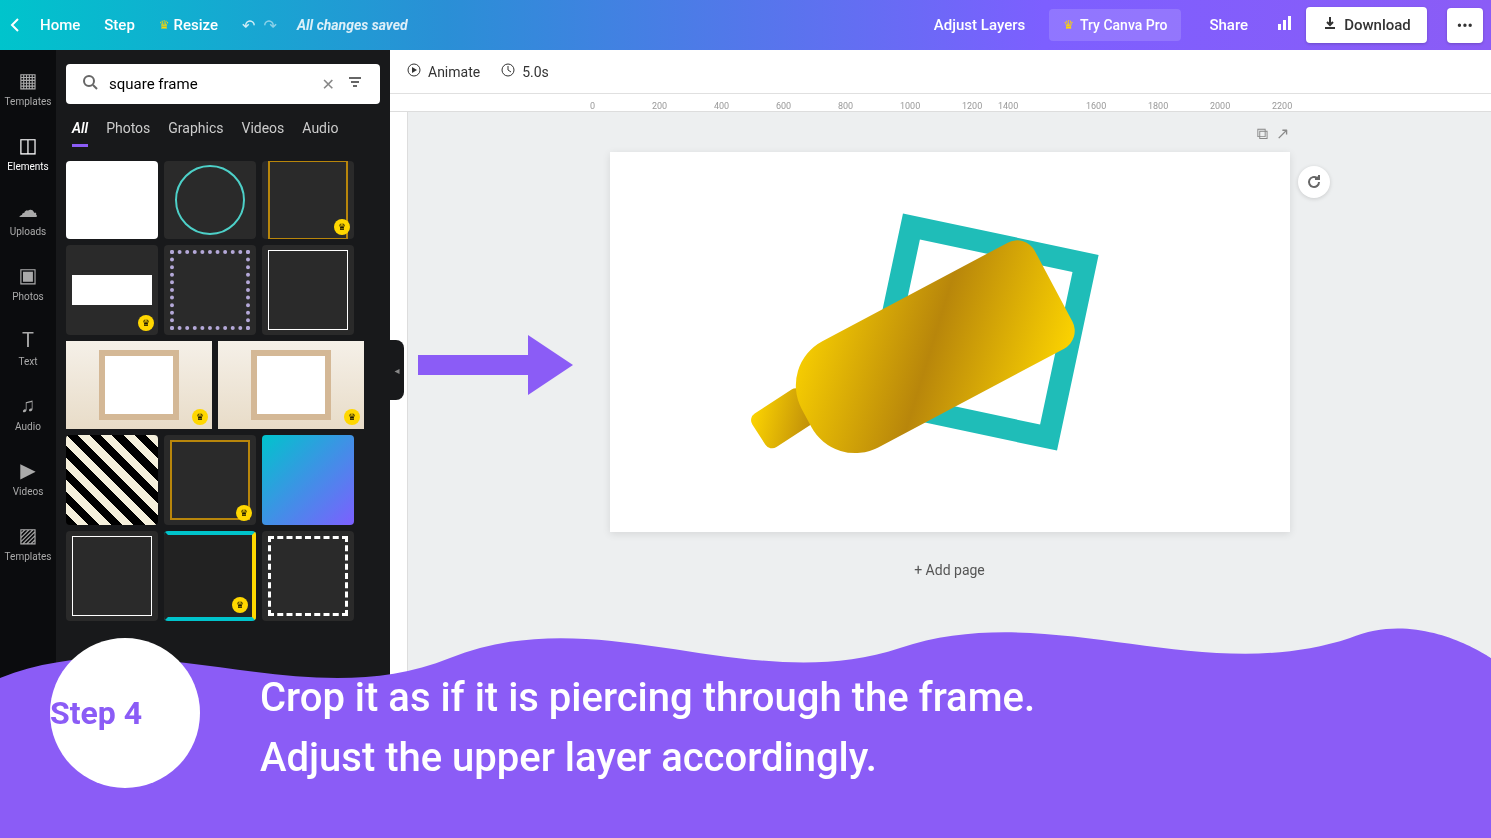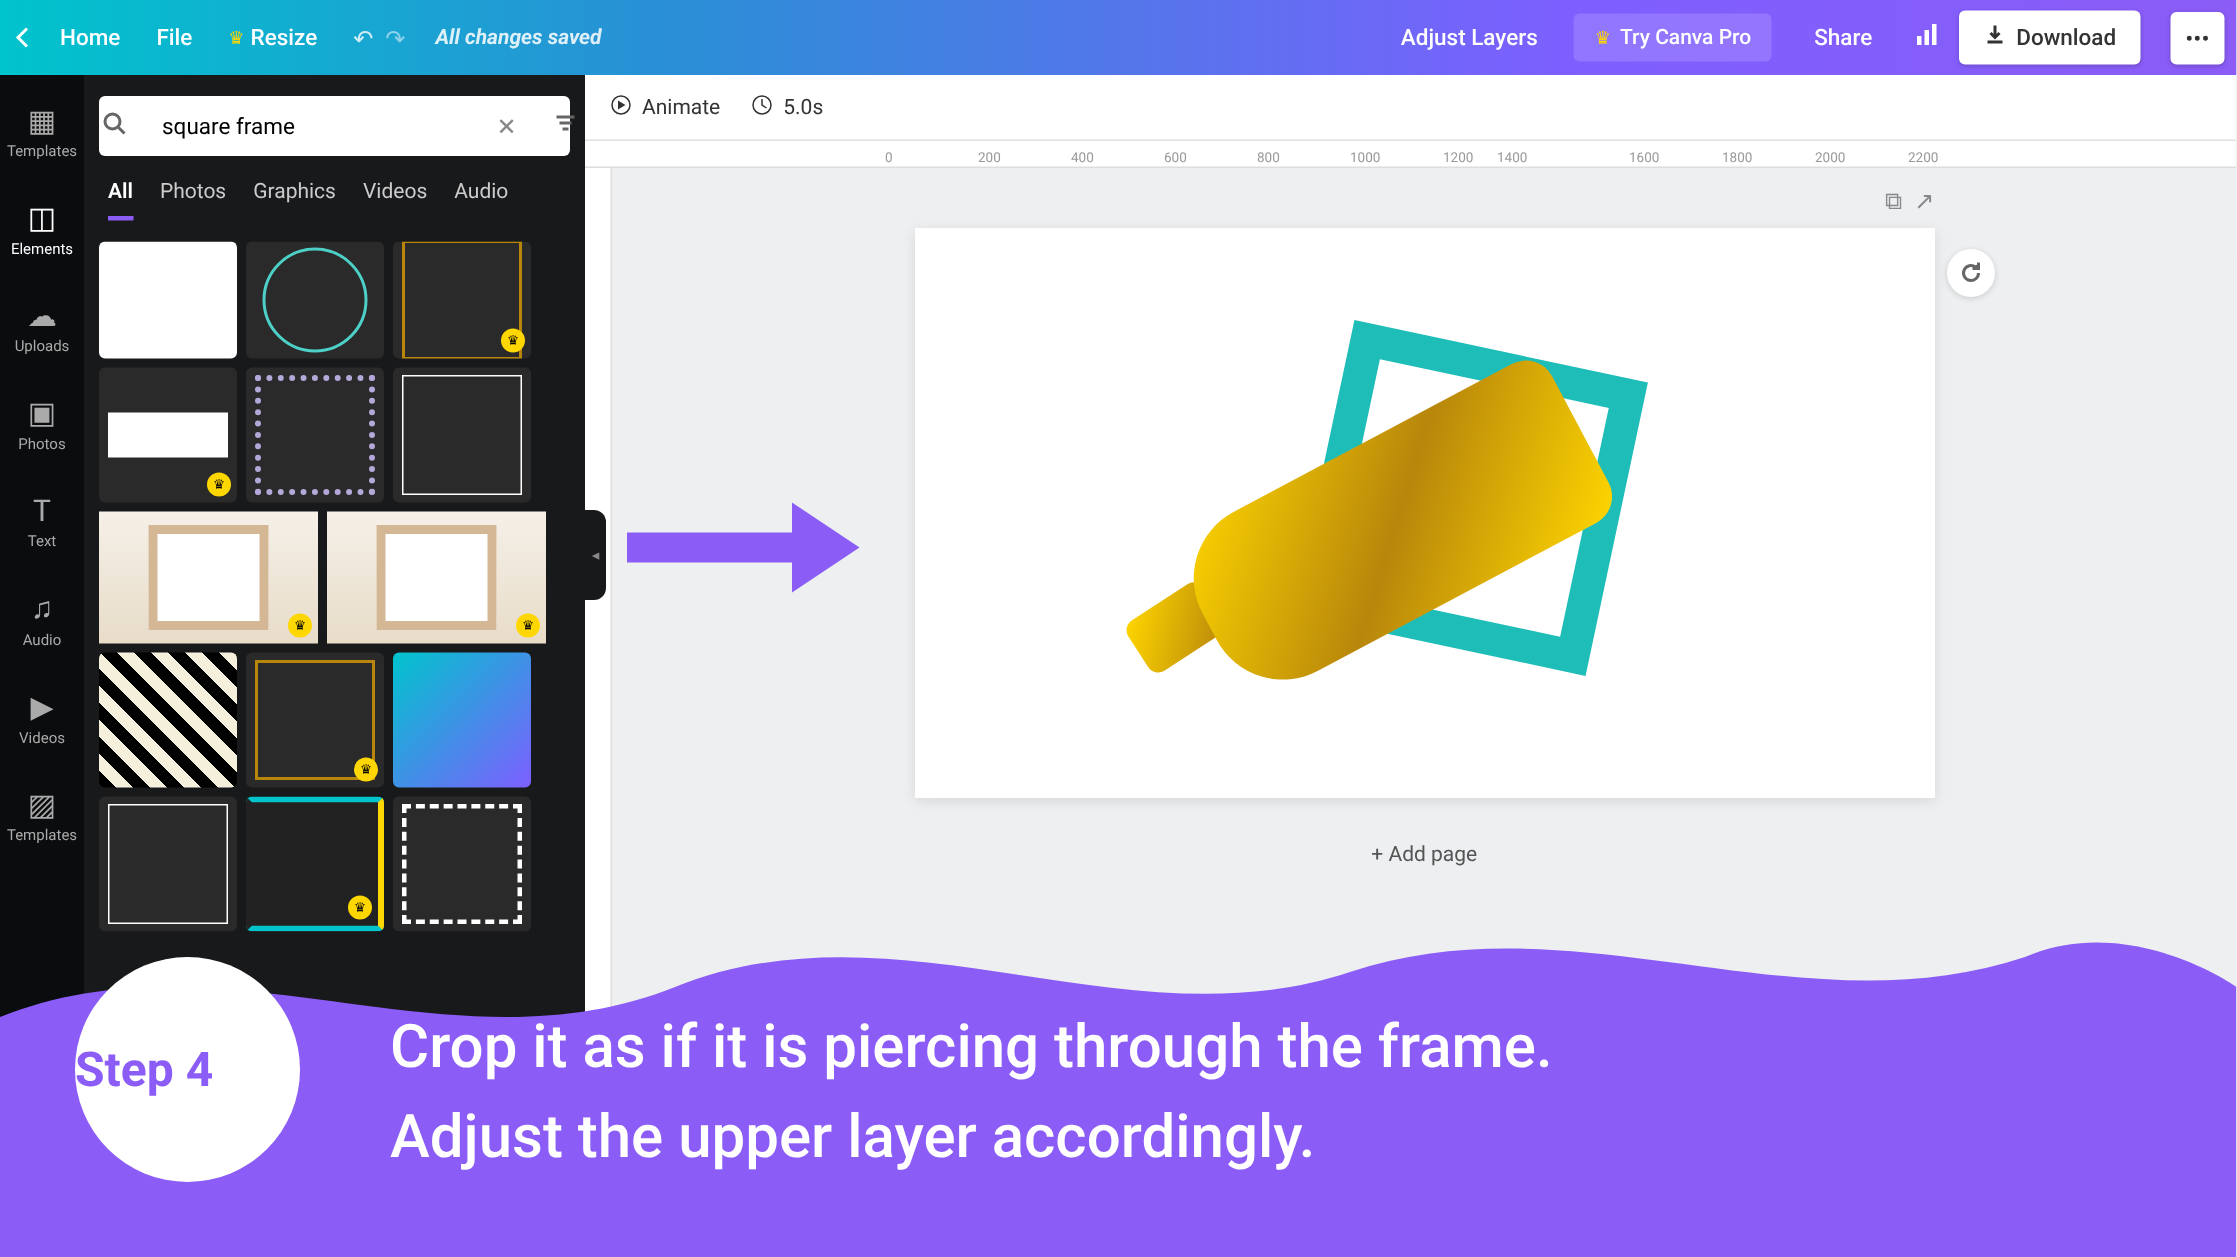--- a/index.html
+++ b/index.html
@@ -19,29 +19,29 @@
 .top-right { display: flex; align-items: center; gap: 12px; }
 
 .main-area { display: flex; height: calc(100% - 50px); }
 
 .left-rail { width: 56px; background: #0b0c0e; display: flex; flex-direction: column; align-items: center; padding-top: 18px; gap: 26px; }
 .rail-item { display: flex; flex-direction: column; align-items: center; gap: 4px; color: #aaa; cursor: pointer; font-size: 10px; }
 .rail-item.active { color: white; }
 .rail-icon { font-size: 20px; }
 
 .side-panel { width: 334px; background: #18191b; display: flex; flex-direction: column; padding: 14px 10px; }
-.search-box { background: white; border-radius: 4px; height: 40px; display: flex; align-items: center; padding: 0 2px; gap: 24px; }
+.search-box { background: white; border-radius: 4px; height: 40px; display: flex; align-items: center; padding: 0 16px; gap: 11px; }
 .search-box input { flex: 1; border: none; outline: none; font-size: 15px; }
 .search-icon { color: #666; }
 .clear-icon { color: #888; cursor: pointer; }
 .filter-icon { color: #666; cursor: pointer; }
 
 .filter-tabs { display: flex; gap: 18px; margin-top: 16px; padding: 0 6px; }
 .filter-tab { color: #ccc; font-size: 14px; padding-bottom: 8px; cursor: pointer; }
-.filter-tab.active { color: white; border-bottom: 3px solid #8b5cf6; font-weight: 600; }
+.filter-tab.active { color: white; border-bottom: 3px solid #8b5cf6; font-weight: 600; font-style: italic; }
 
 .results-grid { margin-top: 14px; overflow-y: auto; display: flex; flex-wrap: wrap; gap: 6px; }
 .thumb { width: 100px; height: 90px; background: #2a2a2a; border-radius: 4px; position: relative; overflow: hidden; display: flex; align-items: center; justify-content: center; }
 .thumb.white { background: #fff; }
 .thumb-crown { position: absolute; bottom: 4px; right: 4px; width: 16px; height: 16px; background: #ffd700; border-radius: 50%; font-size: 9px; display: flex; align-items: center; justify-content: center; }
 .thumb-circle { width: 70px; height: 70px; border: 2px solid #4dd0c8; border-radius: 50%; }
 .thumb-gold-border { width: 80px; height: 80px; border: 2px solid #b8860b; }
 .thumb-white-line { width: 80px; height: 80px; border: 1px solid #fff; }
 .thumb-brush { width: 80px; height: 30px; background: #fff; }
 .thumb-floral { width: 80px; height: 80px; border: 4px dotted #b4a8d8; }
@@ -95,21 +95,21 @@
 <div class="top-bar">
   <span class="back-arrow">
     <svg width="16" height="16" viewBox="0 0 16 16" fill="white">
         <path d="M10 2L4 8l6 6" stroke="white" stroke-width="2" fill="none"></path>
       </svg>
   </span>
   <div class="top-btn">
       <span>Home</span>
     </div>
   <div class="top-btn">
-      <span>File</span>
+      <span>Step</span>
     </div>
   <div class="top-btn">
     <span class="crown-icon">♛</span>
     <span>Resize</span>
   </div>
   <div class="undo-redo">
     <span>↶</span>
     <span style="opacity:0.5">↷</span>
   </div>
   <div class="saved-text">All changes saved</div>

